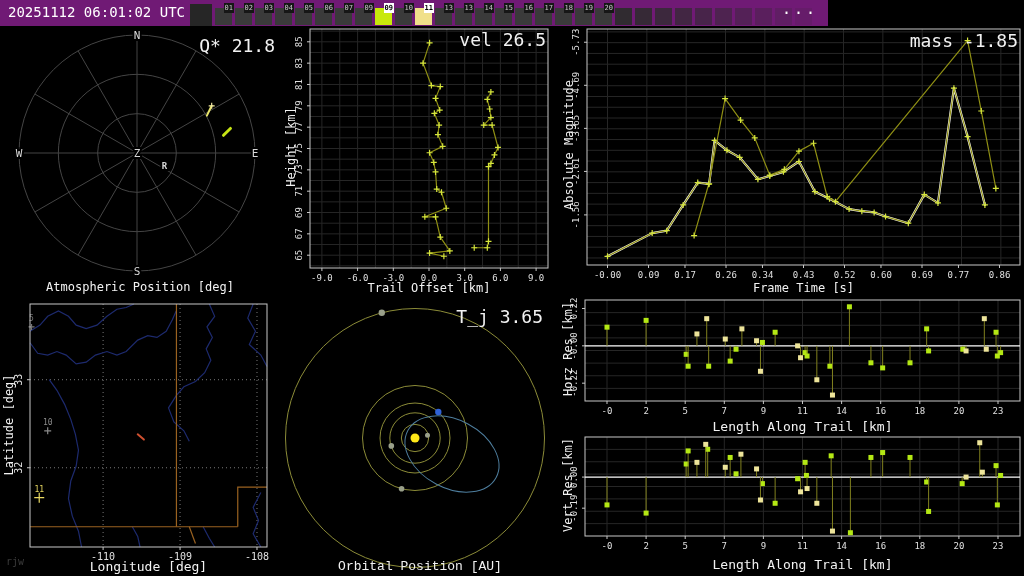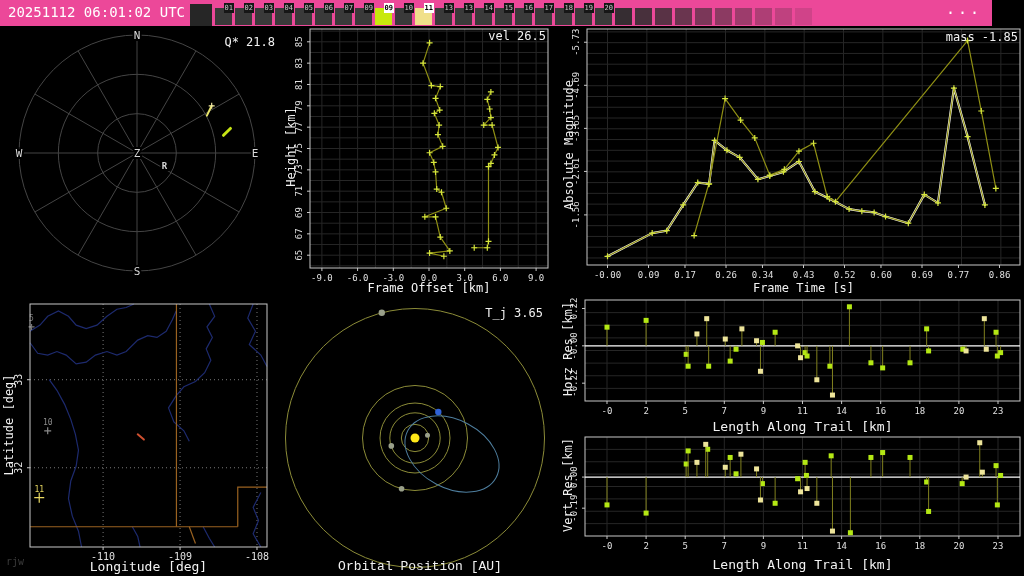--- a/index.html
+++ b/index.html
@@ -1,29 +1,29 @@
 <!DOCTYPE html>
 <html><head>
 <meta charset="utf-8">
 <style>
   html,body{margin:0;padding:0;background:#000;}
   body{width:1024px;height:576px;position:relative;overflow:hidden;
        font-family:"DejaVu Sans Mono","Liberation Mono",monospace;color:#e8e8e8;}
-  .topbar{position:absolute;left:0;top:0;width:992px;height:26px;background:#ec4899;}
+  .topbar{position:absolute;left:0;top:0;width:828px;height:26px;background:#701a75;}
   .timestamp{position:absolute;left:8px;top:4px;font-size:14px;color:#fff;white-space:pre;}
   .strip{position:absolute;left:190px;top:2px;display:flex;align-items:flex-start;}
   .thumb{position:relative;width:17px;height:17px;background:#3a3a3a;margin:6px 3px 0 0;flex:none;}
   .thumb.lead{width:22px;height:22px;margin-top:2px;background:#262626;}
   .fnum{position:absolute;top:-5px;right:-2px;font-size:7px;line-height:8px;
         background:#161616;color:#c8c8c8;padding:1px 1px;}
   .fnum.hot{background:#fff;color:#000;font-weight:bold;}
   .overflow{position:absolute;right:10px;top:0px;font-size:15px;color:#fff;letter-spacing:3px;cursor:default;}
   .panel{position:absolute;}
   .plabel{position:absolute;color:#f2f2f2;pointer-events:none;}
-  .val{font-size:12px;}
+  .val{font-size:18px;}
   .xlab{font-size:12px;text-align:center;}
   .ylab{font-size:12px;text-align:center;transform:rotate(-90deg);}
   .title{font-size:12px;text-align:center;}
   .watermark{position:absolute;left:6px;top:556px;font-size:10px;color:#3a3a3a;}
   svg{position:absolute;left:0;top:0;}
 </style>
 </head>
 <body>
 
 <div class="topbar">
@@ -119,20 +119,21 @@
       <text x="137" y="249" text-anchor="middle" font-size="11" fill="#d8d8d8" font-family="DejaVu Sans Mono,monospace" paint-order="stroke" stroke="#000" stroke-width="4" font-weight="normal">S</text>
       <text x="19" y="131" text-anchor="middle" font-size="11" fill="#d8d8d8" font-family="DejaVu Sans Mono,monospace" paint-order="stroke" stroke="#000" stroke-width="4" font-weight="normal">W</text>
       <text x="255" y="131" text-anchor="middle" font-size="11" fill="#d8d8d8" font-family="DejaVu Sans Mono,monospace" paint-order="stroke" stroke="#000" stroke-width="4" font-weight="normal">E</text>
       <text x="137" y="131" text-anchor="middle" font-size="11" fill="#d8d8d8" font-family="DejaVu Sans Mono,monospace" paint-order="stroke" stroke="#000" stroke-width="4" font-weight="normal">Z</text>
       <text x="164.494" y="142.744" text-anchor="middle" font-size="9" fill="#d8d8d8" font-family="DejaVu Sans Mono,monospace" paint-order="stroke" stroke="#000" stroke-width="4" font-weight="bold">R</text>
       <line x1="206.856" y1="89.594" x2="211.69400000000002" y2="79.8" stroke="#e8e46a" stroke-width="2" stroke-linecap="round"></line>
       <path d="M208.69400000000002 79.8H214.69400000000002M211.69400000000002 76.8V82.8" stroke="#f0e8a0" stroke-width="1.2" fill="none"></path>
       <line x1="223.494" y1="109.3" x2="230.45600000000002" y2="102.456" stroke="#c6e414" stroke-width="3" stroke-linecap="round"></line>
     </svg>
   <div class="plabel val" style="right:5px;top:9px;">Q* 21.8</div>
+  <div class="plabel title" style="left:0;width:280px;bottom:4px;">Atmospheric Position [deg]</div>
 </div>
 
 <div class="panel" style="left:280px;top:26px;width:280px;height:272px;">
   <svg id="chart-height" width="280" height="272">
       <line x1="41.9" y1="3" x2="41.9" y2="242" stroke="#262626"></line>
       <line x1="59.75" y1="3" x2="59.75" y2="242" stroke="#262626"></line>
       <line x1="77.6" y1="3" x2="77.6" y2="242" stroke="#262626"></line>
       <line x1="95.45" y1="3" x2="95.45" y2="242" stroke="#262626"></line>
       <line x1="113.3" y1="3" x2="113.3" y2="242" stroke="#262626"></line>
       <line x1="131.14999999999998" y1="3" x2="131.14999999999998" y2="242" stroke="#262626"></line>
@@ -235,21 +236,21 @@
       <path d="M209.07 99.0267857142857H215.07M212.07 96.0267857142857V102.0267857142857" stroke="#d6e63c" stroke-width="1.2" fill="none"></path>
       <path d="M215.02 121.43303571428577H221.02M218.02 118.43303571428577V124.43303571428577" stroke="#d6e63c" stroke-width="1.2" fill="none"></path>
       <path d="M211.45000000000002 128.90178571428567H217.45000000000002M214.45000000000002 125.90178571428567V131.90178571428567" stroke="#d6e63c" stroke-width="1.2" fill="none"></path>
       <path d="M207.88 137.43750000000006H213.88M210.88 134.43750000000006V140.43750000000006" stroke="#d6e63c" stroke-width="1.2" fill="none"></path>
       <path d="M205.5 140.6383928571429H211.5M208.5 137.6383928571429V143.6383928571429" stroke="#d6e63c" stroke-width="1.2" fill="none"></path>
       <path d="M205.5 215.32589285714286H211.5M208.5 212.32589285714286V218.32589285714286" stroke="#d6e63c" stroke-width="1.2" fill="none"></path>
       <path d="M204.31 221.72767857142853H210.31M207.31 218.72767857142853V224.72767857142853" stroke="#d6e63c" stroke-width="1.2" fill="none"></path>
       <path d="M191.22000000000003 221.72767857142853H197.22000000000003M194.22000000000003 218.72767857142853V224.72767857142853" stroke="#d6e63c" stroke-width="1.2" fill="none"></path>
     </svg>
   <div class="plabel val" style="right:14px;top:3px;">vel 26.5</div>
-  <div class="plabel xlab" style="left:30px;width:238px;bottom:3px;">Frame Offset [km]</div>
+  <div class="plabel xlab" style="left:30px;width:238px;bottom:3px;">Trail Offset [km]</div>
   <div class="plabel ylab" style="left:-109px;top:114px;width:240px;">Height [km]</div>
 </div>
 
 <div class="panel" style="left:560px;top:26px;width:464px;height:272px;">
   <svg id="chart-mag" width="464" height="272">
       <line x1="47.51052631578947" y1="3" x2="47.51052631578947" y2="239" stroke="#262626"></line>
       <line x1="86.84515789473683" y1="3" x2="86.84515789473683" y2="239" stroke="#262626"></line>
       <line x1="126.17978947368421" y1="3" x2="126.17978947368421" y2="239" stroke="#262626"></line>
       <line x1="165.51442105263158" y1="3" x2="165.51442105263158" y2="239" stroke="#262626"></line>
       <line x1="204.84905263157893" y1="3" x2="204.84905263157893" y2="239" stroke="#262626"></line>

